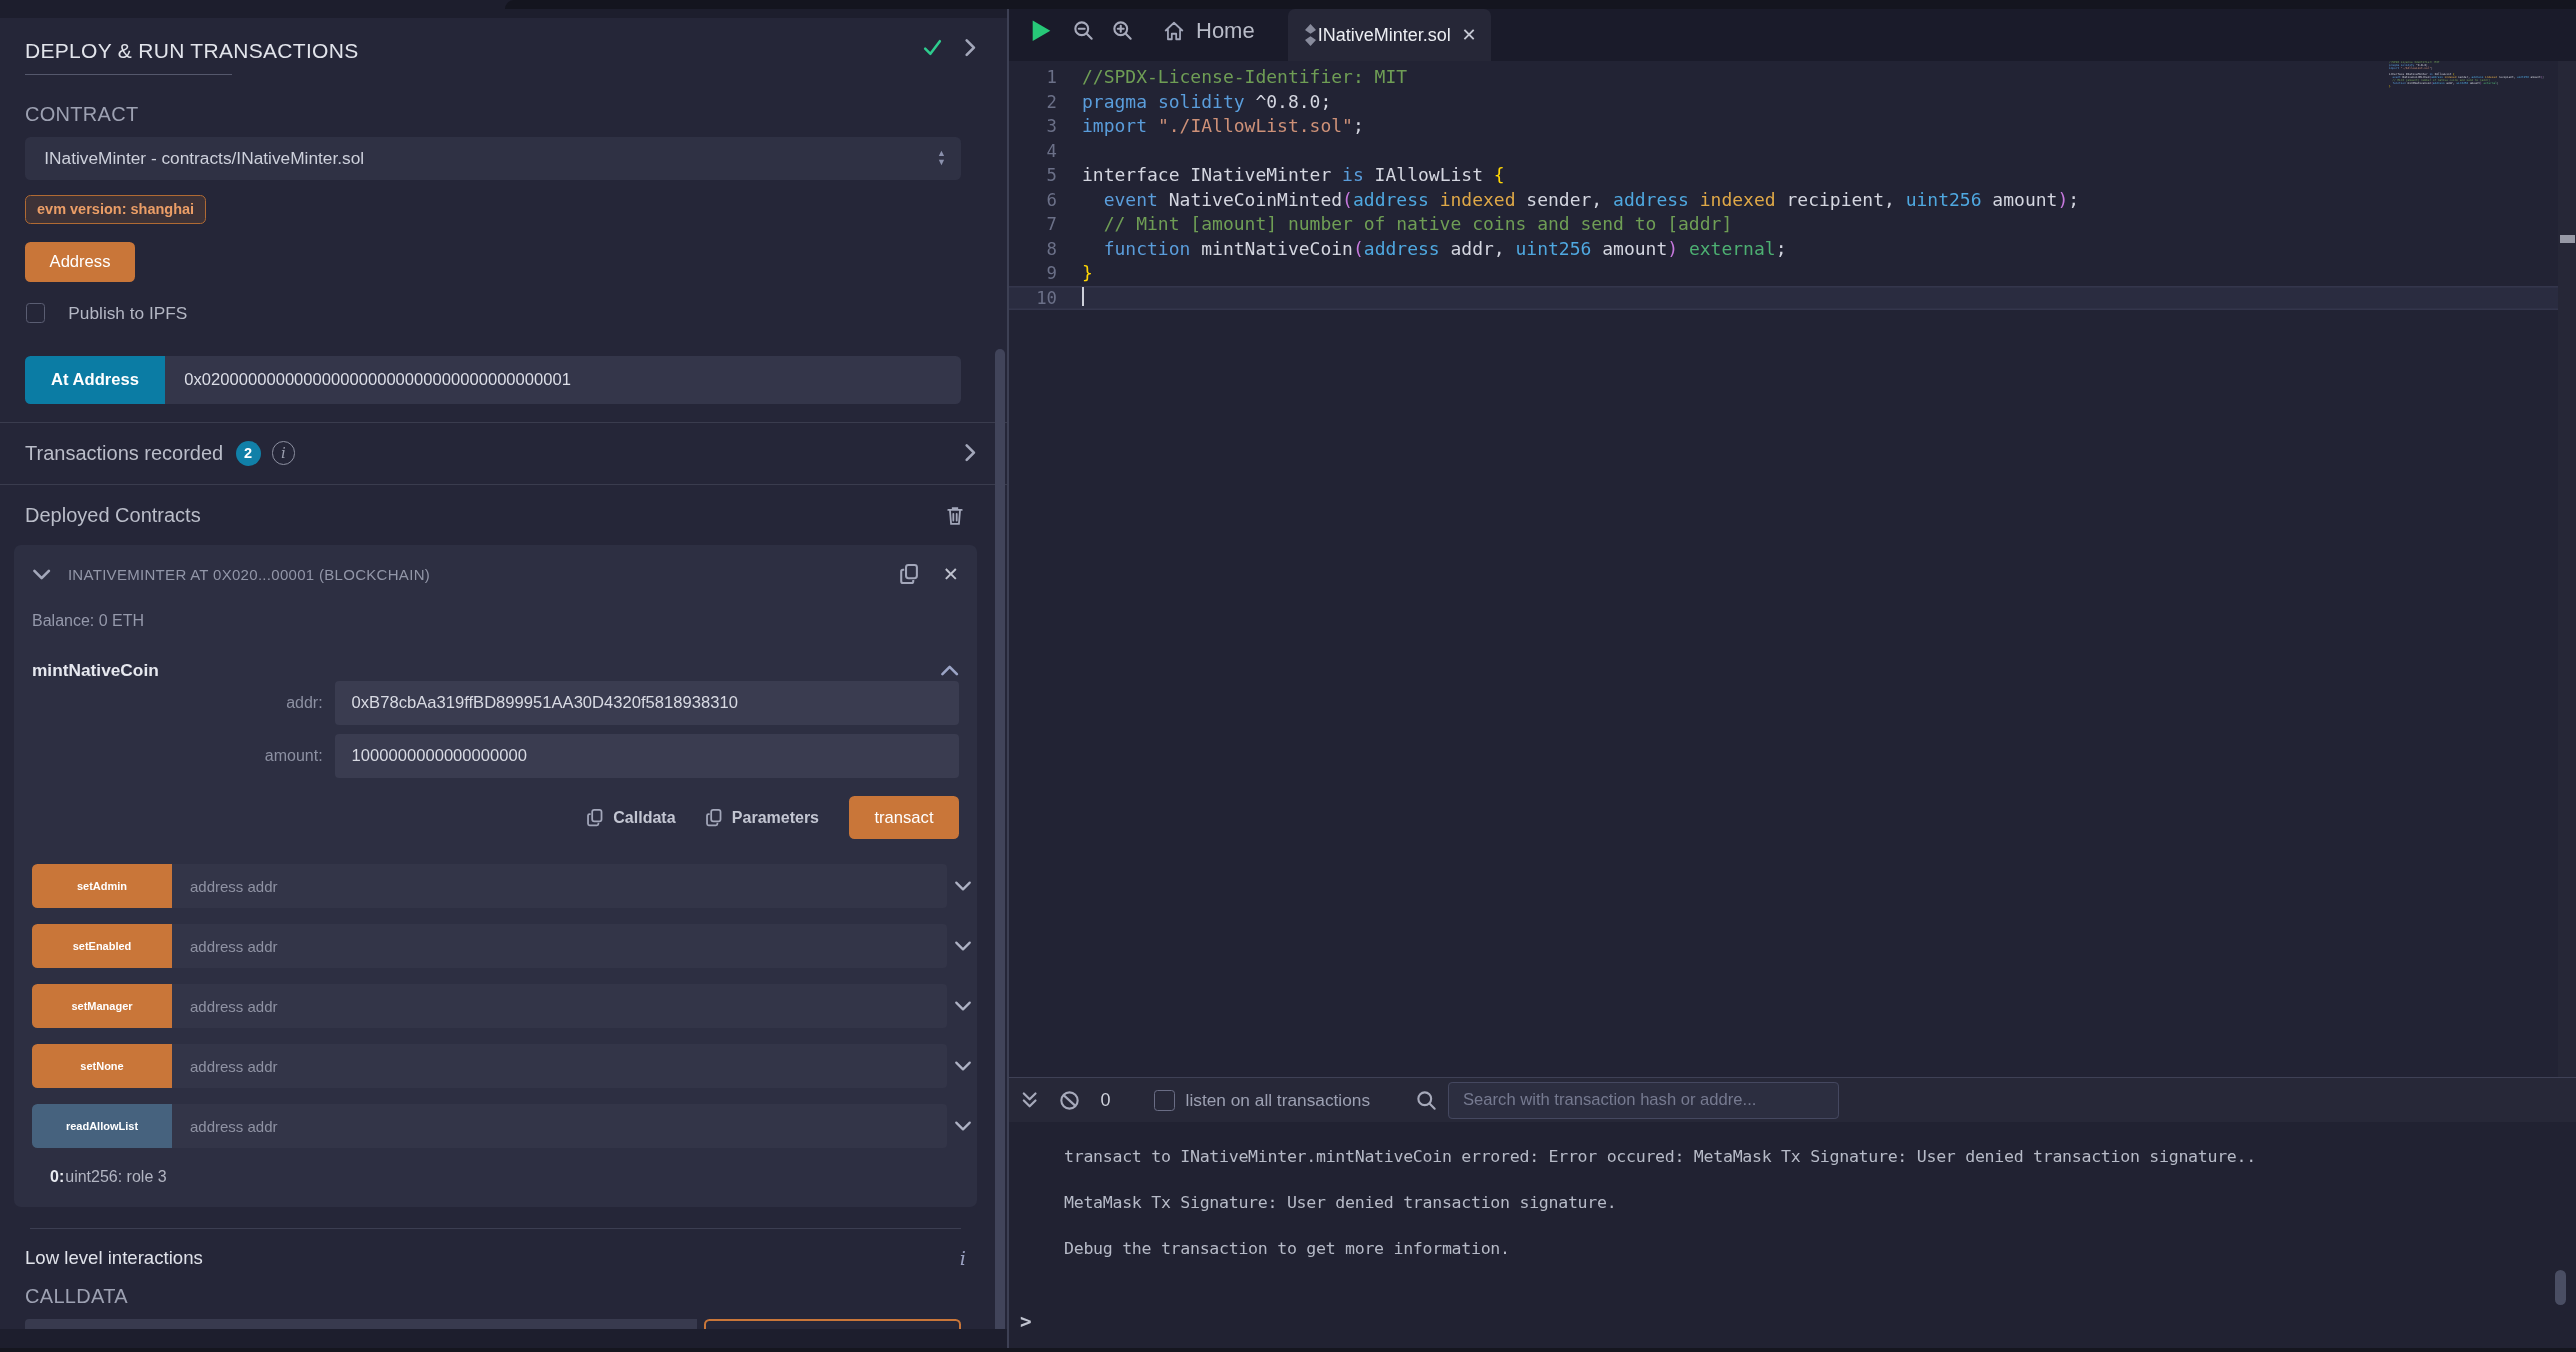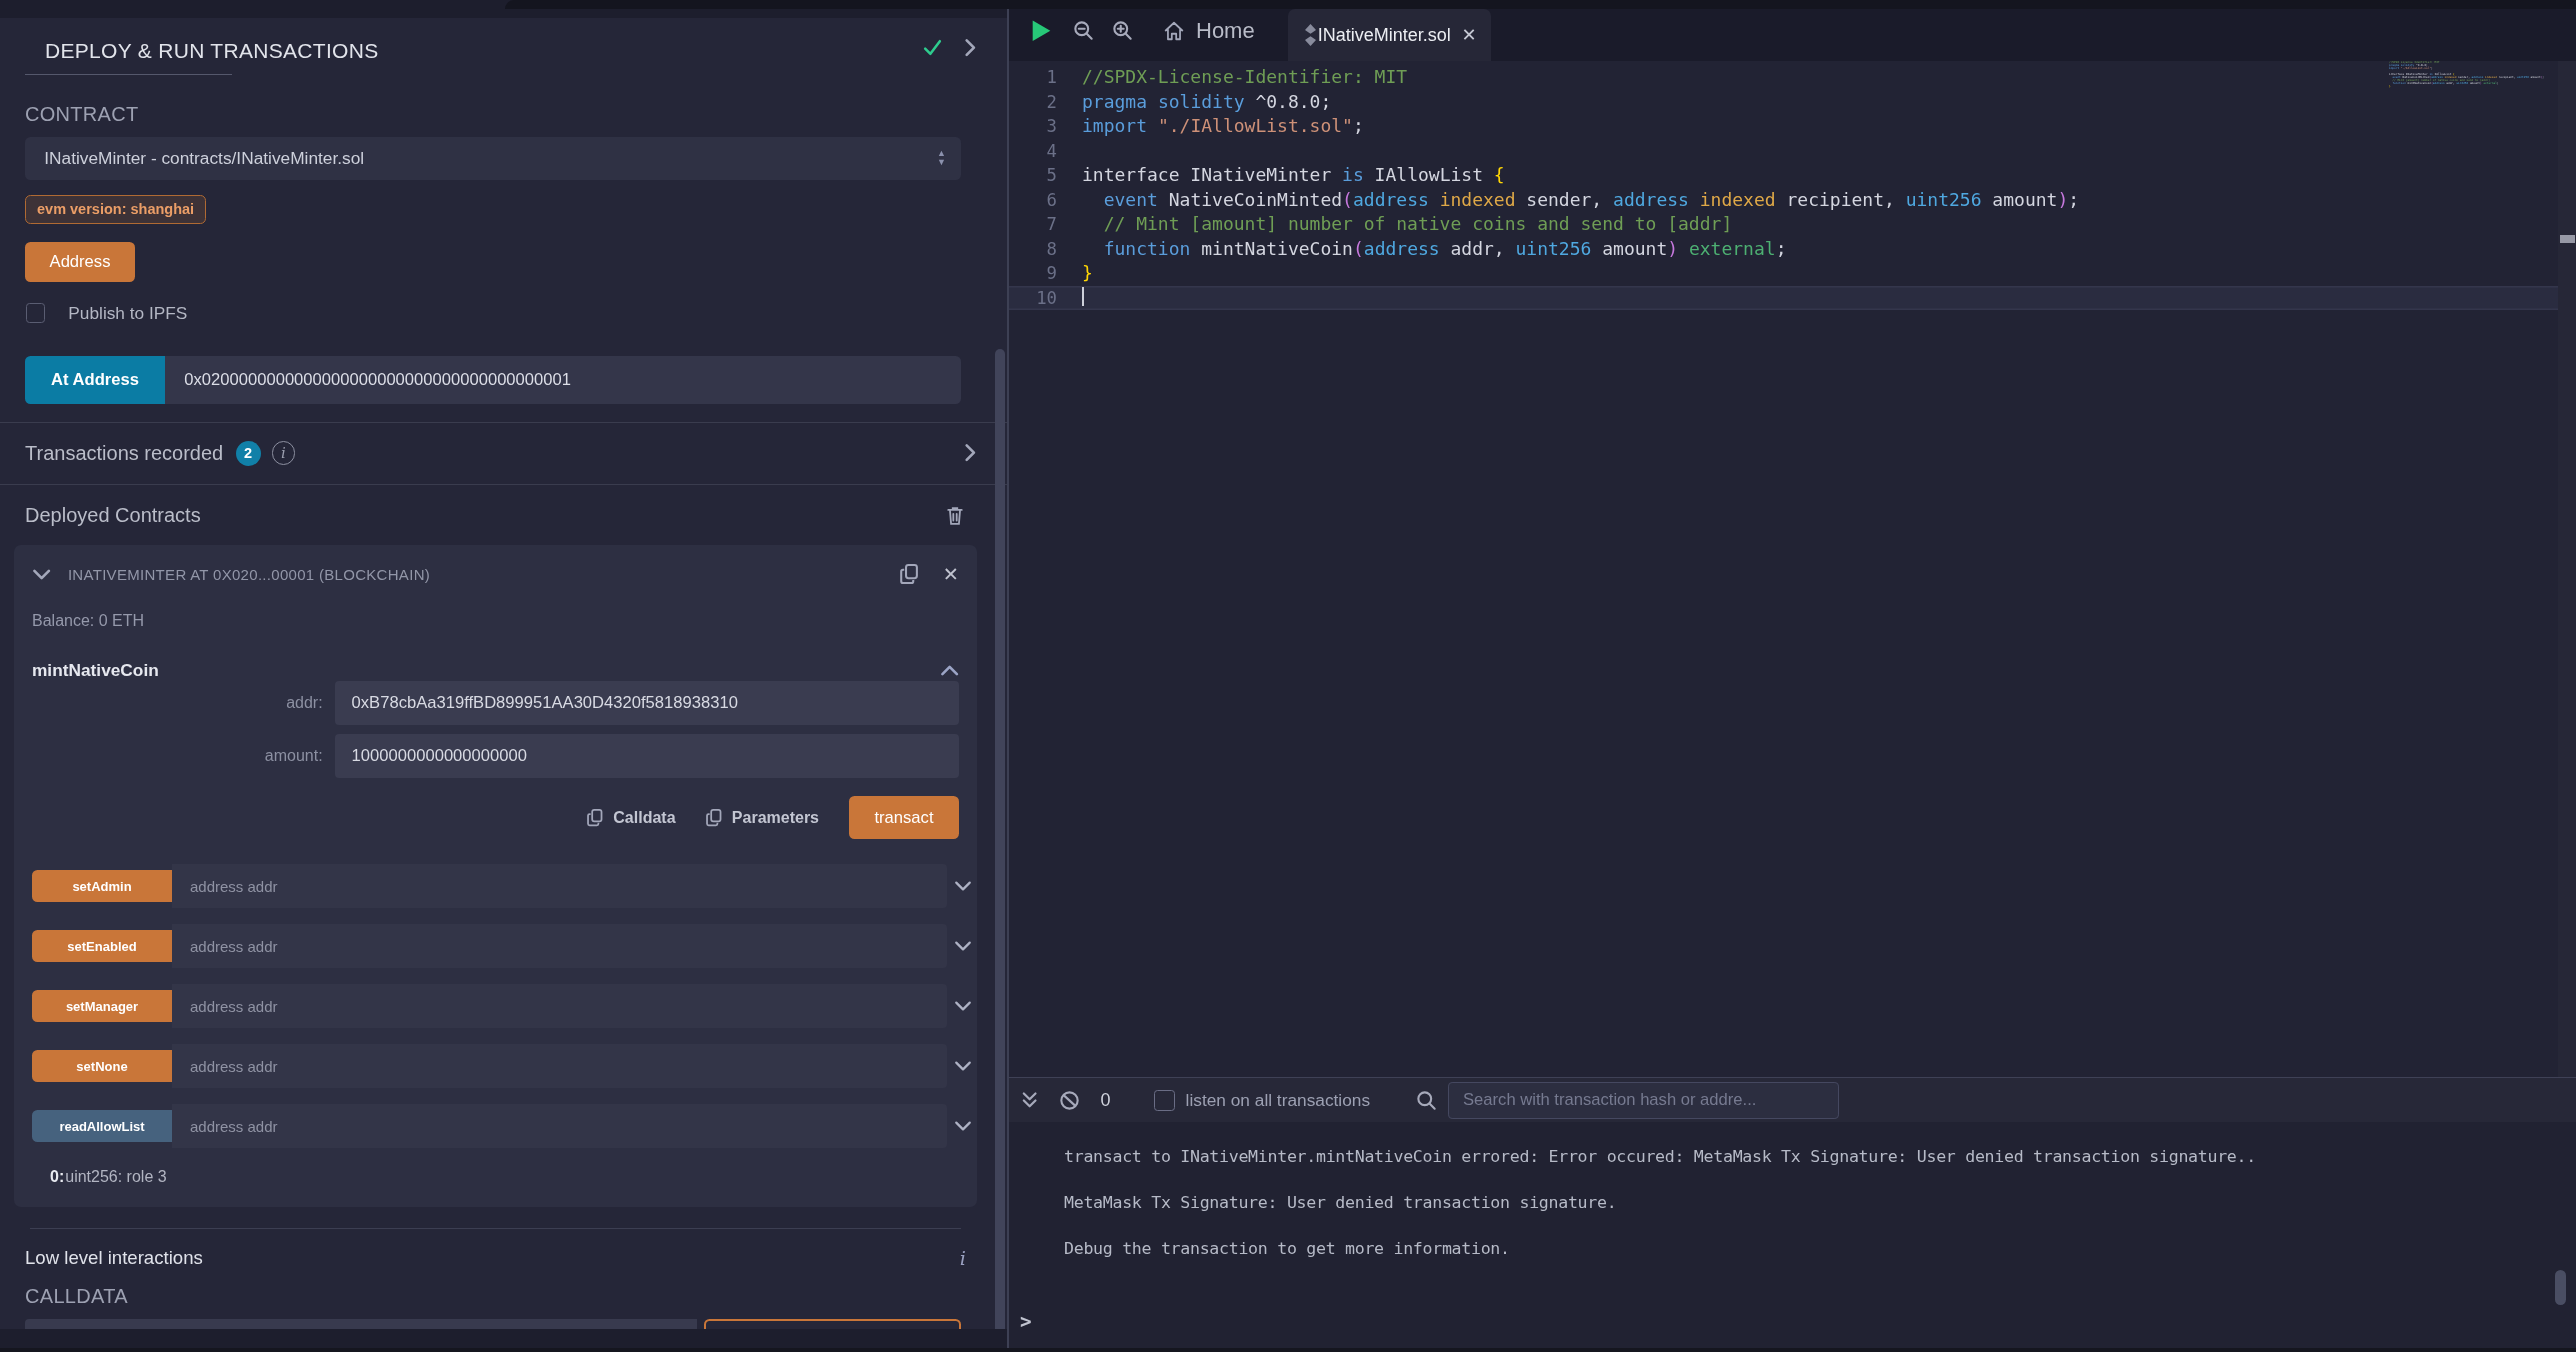--- a/index.html
+++ b/index.html
@@ -4,21 +4,21 @@
 <style>
   * { margin:0; padding:0; box-sizing:border-box; }
   html,body { background:#121320; }
   body { font-family:"Liberation Sans", sans-serif; }
   #root { position:relative; width:2576px; height:1352px; background:#242538; overflow:hidden; display:flex; border-bottom:4.1px solid #15161f;}
 
   
   .side-panel { position:relative; width:1007px; flex:0 0 1007px; background:#252638; height:100%; }
   .panel-topstrip { height:18px; background:#1d1e2d; }
   .panel-botstrip { position:absolute; bottom:0; left:0; width:100%; height:19.3px; background:#1d1e2d; }
-  .panel-head { display:flex; align-items:flex-start; justify-content:space-between; padding:15px 28px 0 25px;margin-left:20px; }
+  .panel-head { display:flex; align-items:flex-start; justify-content:space-between; padding:15px 28px 0 25px; }
   .panel-title { color:#e2e4eb; font-size:21px; font-weight:500; letter-spacing:0.3px; padding-top:5.5px; }
   .panel-title-underline { width:207px; border-bottom:1.4px solid #55586c; margin:11px 0 0 25px; }
   .head-icons { display:flex; align-items:center; gap:19.3px; padding-top:4.1px; }
   .icon { display:inline-flex; align-items:center; justify-content:center; color:#a3a7ba; }
   .icon svg { display:block; }
 
   .label-caps { color:#9da1b2; font-size:20px; letter-spacing:0.3px; margin:28px 0 0 25px; }
   .select { display:flex; align-items:center; justify-content:space-between; margin:11px 46px 0 25px; height:43px; background:#2f3144; border-radius:5.5px; padding:0 15px 0 19.3px; }
   .select-text { color:#cdd0db; font-size:17.3px; }
   .select-arrows { display:flex; flex-direction:column; gap:2.8px; color:#8b91ad; font-size:9px; line-height:7px; }
@@ -58,21 +58,21 @@
   .field-row.first { margin-top:0; }
   .field-label { width:321px; text-align:right; padding-right:12.4px; color:#8c90a2; font-size:16px; flex:0 0 auto; }
   .field-input { flex:1; height:44px; background:#3a3c50; border:none; outline:none; border-radius:4.1px; color:#d8dae3; font-size:16.6px; padding:0 16.6px; }
 
   .action-row { display:flex; align-items:center; justify-content:flex-end; gap:30px; margin:18px 18px 0 0; }
   .copy-group { display:flex; align-items:center; gap:9.7px; color:#c3c6d2; font-size:16px; font-weight:600; }
   .transact-btn { width:110px; height:43px; background:#c97639; color:#fff; font-size:16.6px; border-radius:5.5px; }
 
   .fn-row { position:relative; display:flex; align-items:center; margin:0 30px 16px 18px; height:44px; }
   .fn-rows { margin-top:25px; }
-  .fn-btn { width:140px; height:32px; background:#c97639; color:#fff; font-size:13px; font-weight:600; border-radius:5.5px 0 0 5.5px; flex:0 0 auto; }
+  .fn-btn { width:140px; height:44px; background:#c97639; color:#fff; font-size:11px; font-weight:600; border-radius:5.5px 0 0 5.5px; flex:0 0 auto; }
   .fn-btn.slate { background:#46627e; }
   .fn-input { flex:1; height:44px; background:#333548; border:none; outline:none; border-radius:0 4.1px 4.1px 0; color:#d8dae3; font-size:15px; padding:0 18px; }
   .fn-input::placeholder { color:#8f92a3; }
   .fn-chevron { position:absolute; right:-25px; color:#aeb2c4; }
 
   .fn-output { margin:19.3px 0 0 36px; font-size:16px; }
   .fn-output .k { color:#e8eaf0; font-weight:700; }
   .fn-output .v { color:#b2b5c2; margin-left:1px; }
 
   .lowlevel-divider { margin:21px 46px 0 30px; border-top:1.4px solid #3c3e52; }

